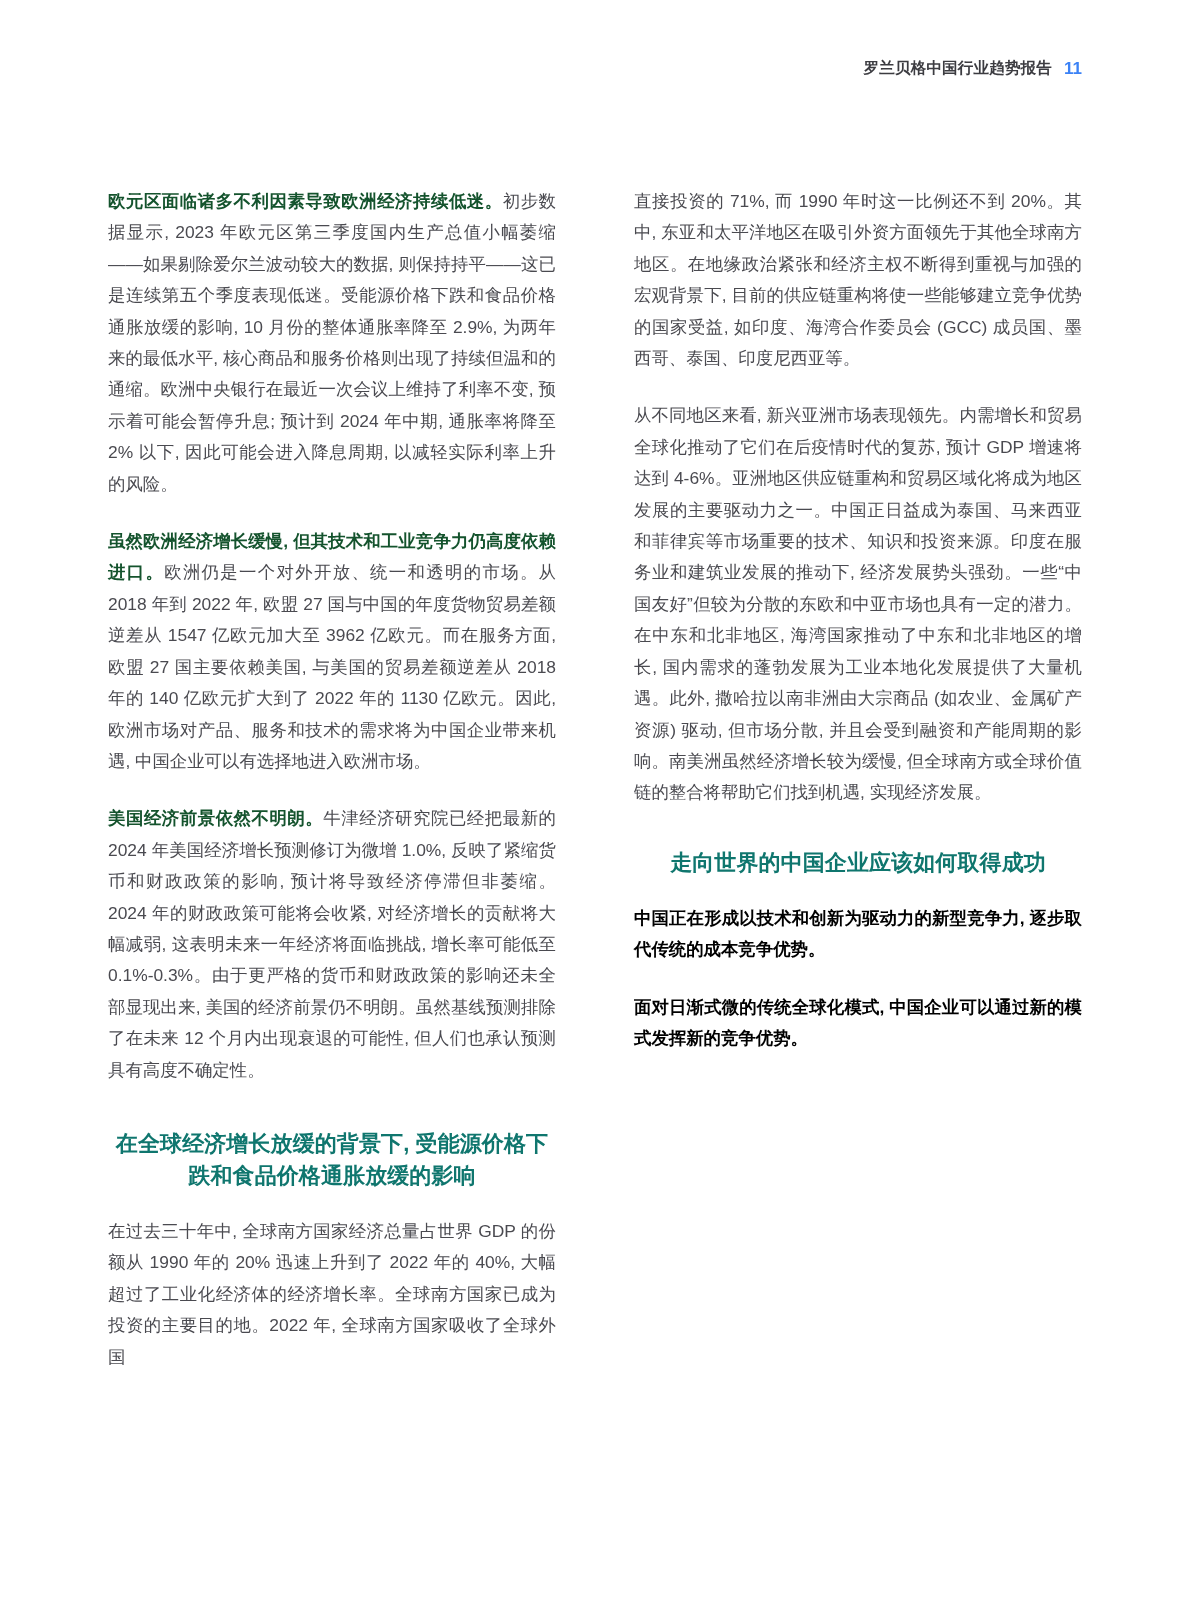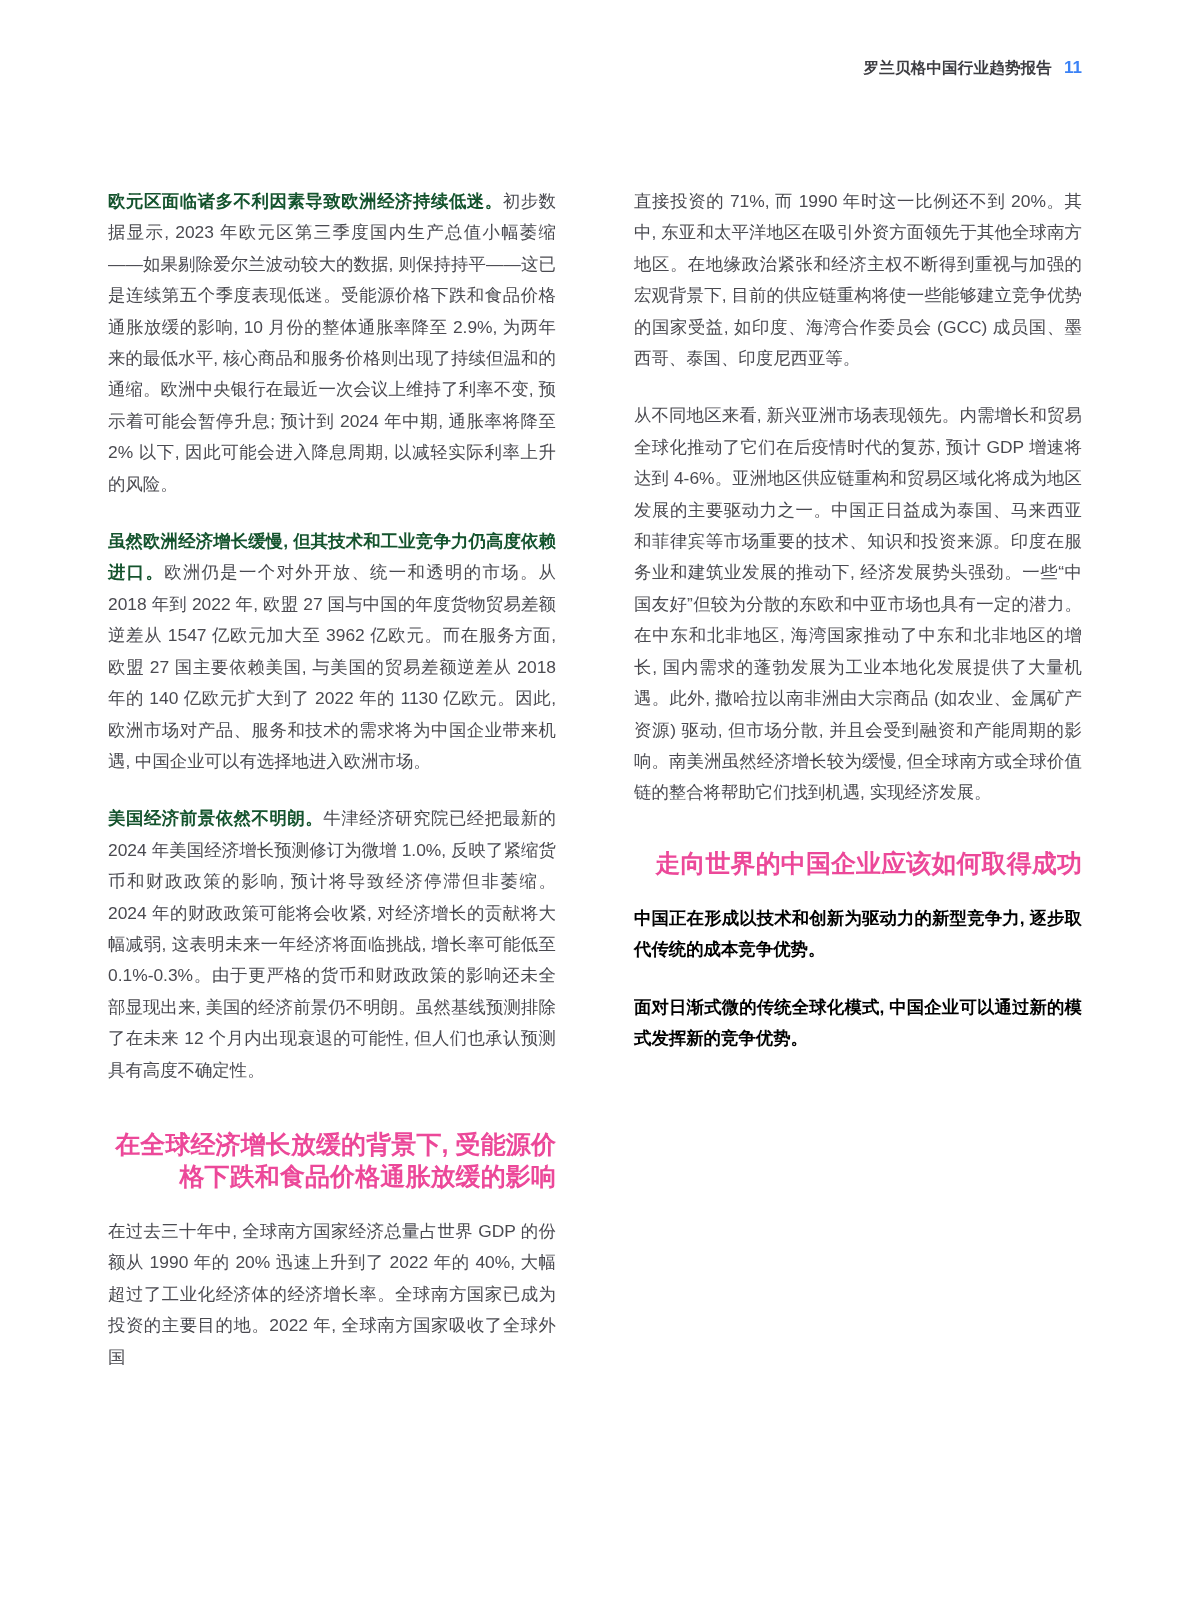--- a/index.html
+++ b/index.html
@@ -16,21 +16,21 @@
     overflow: hidden;
     box-sizing: border-box;
   }
 
   
   .running-head {
     position: absolute;
     top: 58px;
     right: 108px;
     display: flex;
-    align-items: flex-start;
+    align-items: flex-end;
     gap: 12px;
     white-space: nowrap;
   }
   .running-head .rh-title {
     font-size: 15.5px;
     font-weight: 700;
     color: #3c3c41;
     letter-spacing: .2px;
   }
   .running-head .rh-page {
@@ -71,25 +71,25 @@
     color: #14532d;
   }
 
   p.body.bold-para {
     font-weight: 700;
     color: #000000;
   }
 
   h2.section {
     margin: 42px 0 24px 0;
-    font-size: 25px;
+    font-size: 22px;
     line-height: 32px;
     font-weight: 700;
-    color: #ec4899;
-    text-align: right;
+    color: #0f766e;
+    text-align: center;
     letter-spacing: .1px;
   }
   h2.section.tight-top { margin-top: 38px; }
 </style>
 </head>
 <body>
 
 <div class="page">
 
   <div class="running-head">

